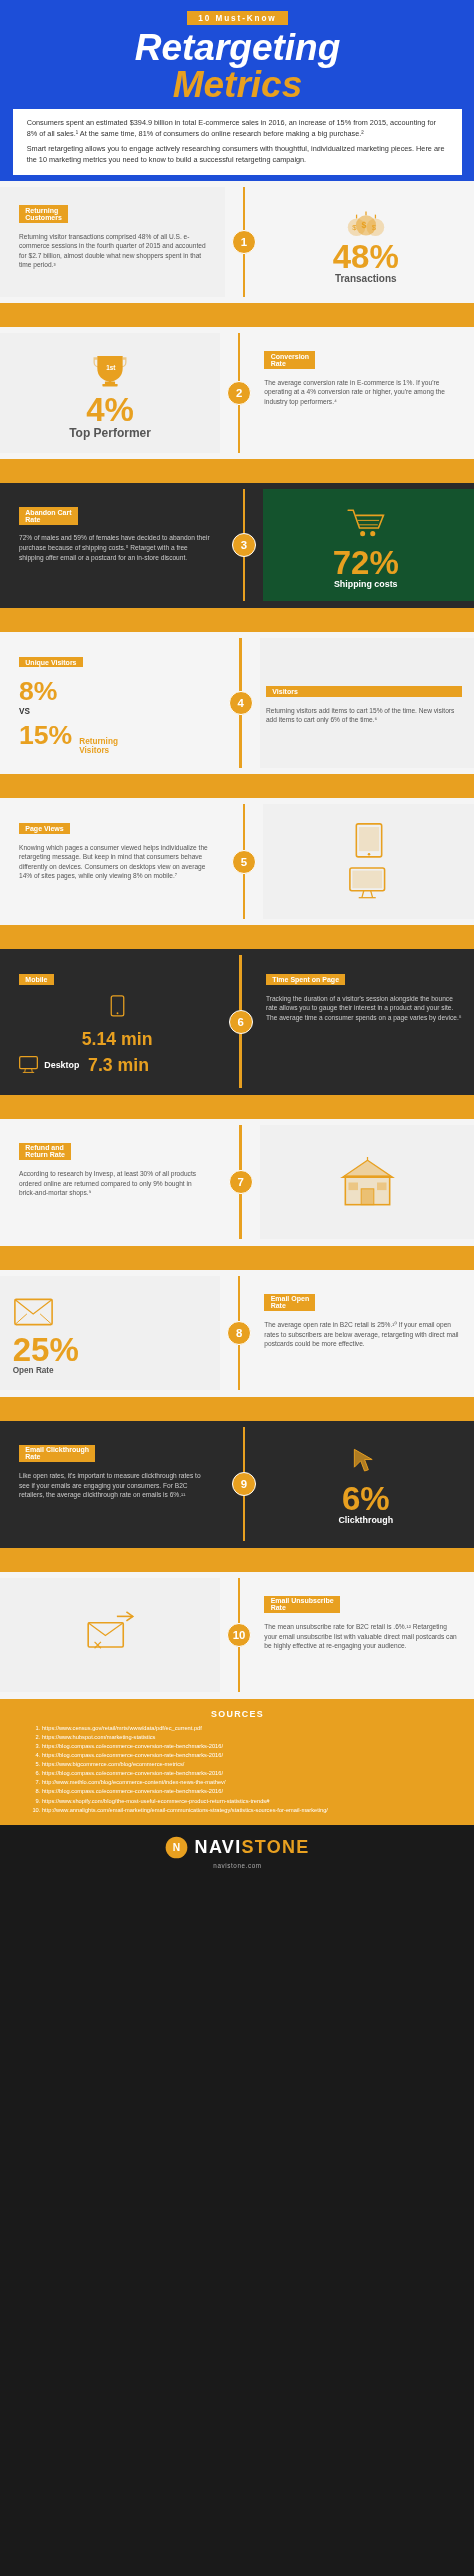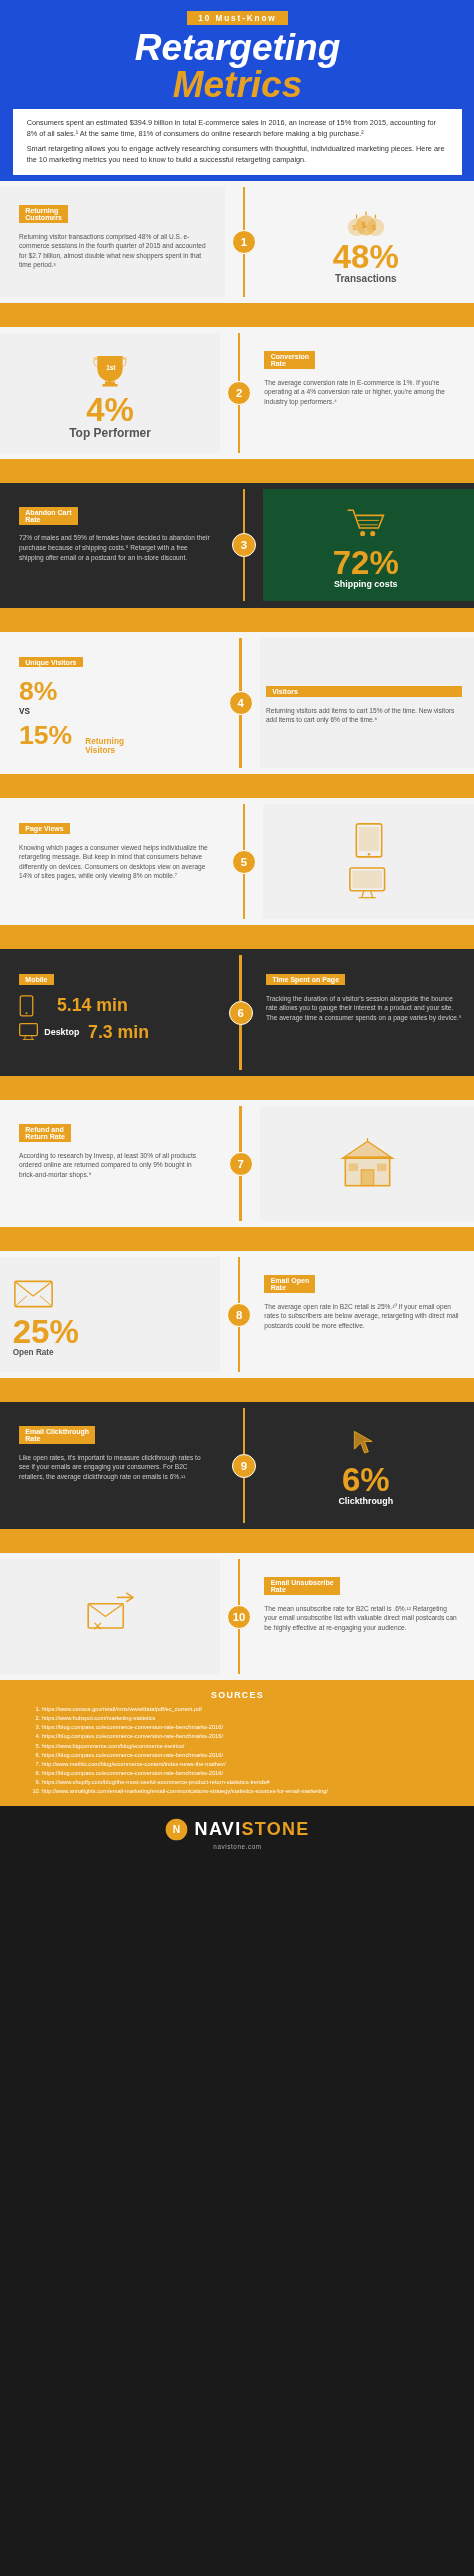--- a/index.html
+++ b/index.html
@@ -267,21 +267,21 @@
 
   <div style="height:24px; background:#e8a020;"></div>
 
   <div class="row-with-number light-bg" style="padding-top:6.3px; padding-bottom:6.3px;">
     <div class="row-left" style="padding:17.7px 6.3px 12.7px 19px; background:#f5f5f5;">
       <span class="section-label">Unique Visitors</span>
       <div style="display:flex; align-items:baseline; gap:2.5px; margin-top:5px;">
         <div style="font-size:26.6px; font-weight:900; color:#e8a020;">8%</div>
       </div>
       <div style="font-size:8.2px; font-weight:bold; color:#333; margin-bottom:3.8px;">VS</div>
-      <div style="display:flex; align-items:baseline; gap:13px;">
+      <div style="display:flex; align-items:baseline; gap:7px;">
         <div style="font-size:26.6px; font-weight:900; color:#e8a020;">15%</div>
         <div style="font-size:8.2px; font-weight:bold; color:#e8a020;">Returning<br>Visitors</div>
       </div>
     </div>
     <div class="row-center">
       <div class="center-line" style="height:19px;"></div>
       <div class="connector-circle">4</div>
       <div class="center-line" style="flex:1;"></div>
     </div>
     <div class="row-right lighter-bg" style="padding:17.7px 12.7px 12.7px 6.3px; display:flex; flex-direction:column; justify-content:center;">
@@ -322,21 +322,21 @@
       </div>
     </div>
   </div>
 
   <div style="height:24px; background:#e8a020;"></div>
 
   <div class="row-with-number dark-bg" style="padding-top:6.3px; padding-bottom:6.3px; min-height:127px;">
     <div class="row-left" style="padding:17.7px 6.3px 12.7px 19px; background:#2a2a2a;">
       <span class="section-label">Mobile</span>
       <div style="margin-top:6.3px;">
-        <div style="display:flex; align-items:center; gap:23px; margin-bottom:5px;">
+        <div style="display:flex; align-items:center; gap:12px; margin-bottom:5px;flex-direction:column;">
 
           <svg width="15" height="21.5" viewBox="0 0 24 34">
             <rect x="2" y="1" width="20" height="32" rx="3" fill="none" stroke="#e8a020" stroke-width="2"></rect>
             <circle cx="12" cy="29" r="1.5" fill="#e8a020"></circle>
           </svg>
           <span style="font-size:17.7px; font-weight:900; color:#e8a020;">5.14 min</span>
         </div>
         <div style="display:flex; align-items:center; gap:6.3px;">
 
           <svg width="19" height="17.7" viewBox="0 0 30 28">

